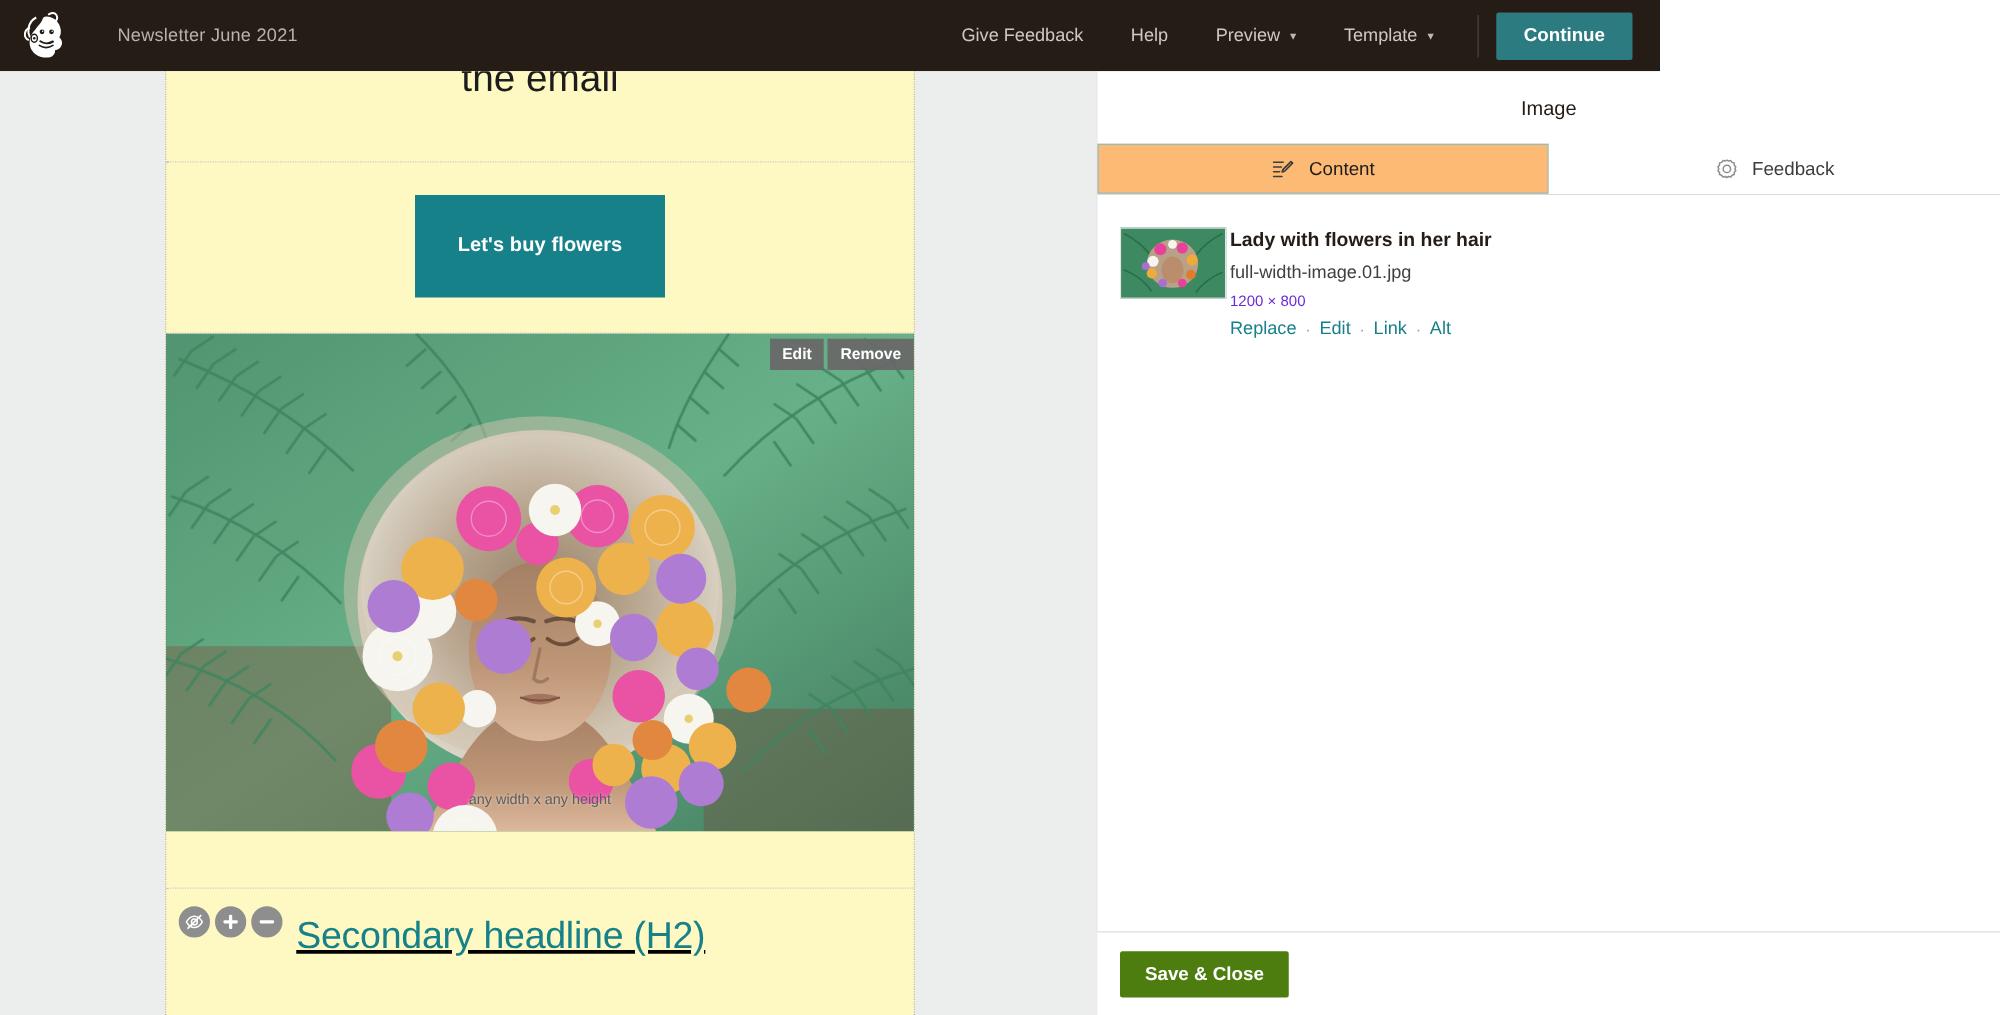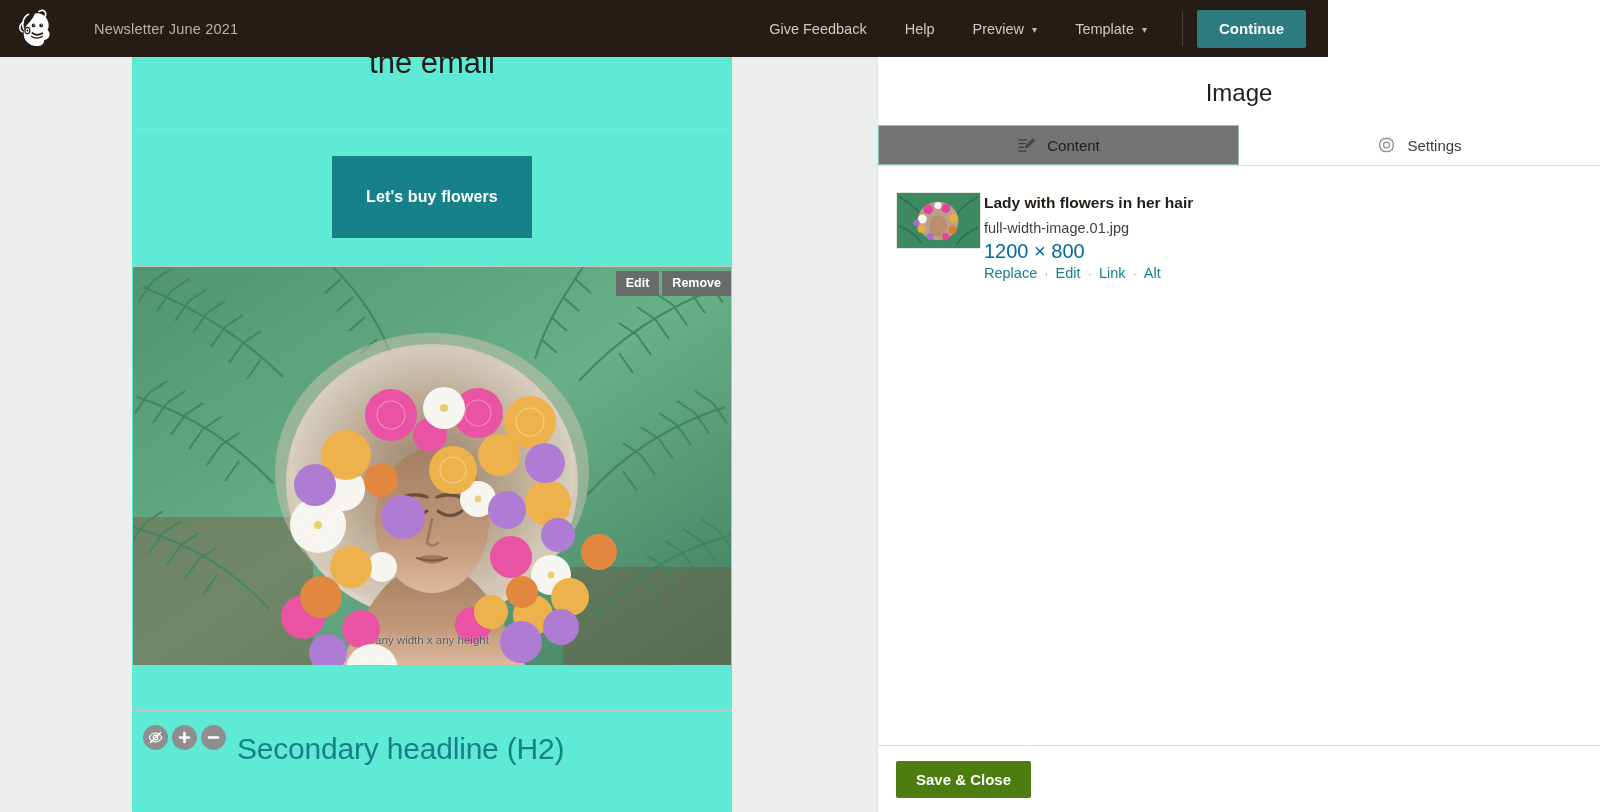--- a/index.html
+++ b/index.html
@@ -57,21 +57,21 @@
   
   .canvas {
     position: absolute; top: 57px; left: 0;
     width: 877px; height: 755px;
     background: #eceeed;
     overflow: hidden;
   }
   .email-body {
     position: absolute; left: 132px; top: 0;
     width: 600px; min-height: 755px;
-    background: #5eead4;
+    background: #fef9c3;
     border-left: 1px dotted #b9bcbb;
     border-right: 1px dotted #b9bcbb;
   }
   .block {
     position: relative;
     border-bottom: 1px dotted #c9cccb;
   }
 
   
   .text-block {
@@ -121,20 +121,21 @@
     font-size: 12.5px; font-weight: bold;
     padding: 5px 10px 6px; cursor: pointer; white-space: nowrap;
   }
   .image-spacer { height: 46px; border-bottom: 1px dotted #c9cccb; }
 
   
   .h2-block {
     position: relative;
     padding: 18px 24px 40px;
     border-bottom: none;
+    text-decoration: underline;
   }
   .h2-tools {
     position: absolute; left: 10px; top: 14px;
     display: flex; gap: 4px; z-index: 6;
   }
   .tool-circle {
     width: 25px; height: 25px; border-radius: 50%;
     background: #8e8e8e; color: #fff;
     display: flex; align-items: center; justify-content: center;
     cursor: pointer;
@@ -147,38 +148,38 @@
   }
 
   
   .panel {
     position: absolute; top: 57px; left: 877px;
     width: 723px; height: 755px;
     background: #ffffff;
     border-left: 1px solid #e4e4e4;
   }
   .panel-title {
-    text-align: center; font-size: 24px; color: #241c15;
+    text-align: center; font-size: 16px; color: #241c15;
     padding: 22px 0 18px; font-weight: normal;
   }
   .panel-tabs {
     display: flex; width: 100%;
     border-bottom: 1px solid #dcdcdc;
   }
   .panel-tab {
     flex: 1 1 50%;
     height: 40px;
     display: flex; align-items: center; justify-content: center;
     gap: 11px;
     font-size: 15px; color: #3c3c3c;
     cursor: pointer; background: #ffffff;
     border: 1px solid transparent;
   }
   .panel-tab.active {
-    background: #737373;
+    background: #fdba74;
     border: 1px solid #8fbfc1;
     color: #1d1d1d;
   }
   .panel-tab svg { display: block; flex: 0 0 auto; }
 
   .panel-body { padding: 26px 20px 0 18px; }
   .media-row { display: flex; gap: 3px; align-items: flex-start; }
   .media-thumb {
     width: 85px; height: 57px; flex: 0 0 auto;
     overflow: hidden; background: #2f7c5a;
@@ -187,21 +188,21 @@
   .media-thumb svg { display: block; width: 100%; height: 100%; }
   .media-meta { padding-top: 1px; }
   .media-name {
     font-size: 15.5px; font-weight: bold; color: #241c15;
     line-height: 20px; margin-bottom: 5px;
   }
   .media-file {
     font-size: 14.5px; color: #3f3f3f; line-height: 20px; margin-bottom: 3px;
   }
   .media-dims {
-    font-size: 20px; color: #0369a1; line-height: 20px; margin-bottom: 4px;
+    font-size: 12px; color: #6d28d9; line-height: 20px; margin-bottom: 4px;
   }
   .media-actions {
     font-size: 14.5px; color: #17818a; display: flex; align-items: center; gap: 0;
   }
   .media-actions a {
     color: #17818a; text-decoration: none; cursor: pointer;
   }
   .media-actions .dot {
     color: #9a9a9a; padding: 0 7px; font-size: 13px;
   }
@@ -498,21 +499,21 @@
         </g>
         <path d="M16.6 3.4 L18 4.8 L11.2 11.6 L9.2 12.2 L9.8 10.2 Z" fill="none" stroke="#3c3c3c" stroke-width="1.4" stroke-linejoin="round"></path>
       </svg>
       <span>Content</span>
     </div>
     <div class="panel-tab">
       <svg width="19" height="19" viewBox="0 0 20 20">
         <path d="M10 2.2 L11.5 3 L13.3 2.6 L14.4 4.1 L16.2 4.6 L16.2 6.5 L17.5 7.8 L16.8 9.5 L17.5 11.2 L16.2 12.5 L16.2 14.4 L14.4 14.9 L13.3 16.4 L11.5 16 L10 16.8 L8.5 16 L6.7 16.4 L5.6 14.9 L3.8 14.4 L3.8 12.5 L2.5 11.2 L3.2 9.5 L2.5 7.8 L3.8 6.5 L3.8 4.6 L5.6 4.1 L6.7 2.6 L8.5 3 Z" fill="none" stroke="#8f8f8f" stroke-width="1.3" stroke-linejoin="round"></path>
         <circle cx="10" cy="9.6" r="3.1" fill="none" stroke="#8f8f8f" stroke-width="1.3"></circle>
       </svg>
-      <span>Settings</span>
+      <span>Feedback</span>
     </div>
   </div>
 
   <div class="panel-body">
     <div class="media-row">
 
       <div class="media-thumb">
         <svg viewBox="0 0 85 57" preserveAspectRatio="none">
           <rect width="85" height="57" fill="#3d8a62"></rect>
           <g stroke="#2b6a48" stroke-width="1.4" fill="none" opacity=".9">

